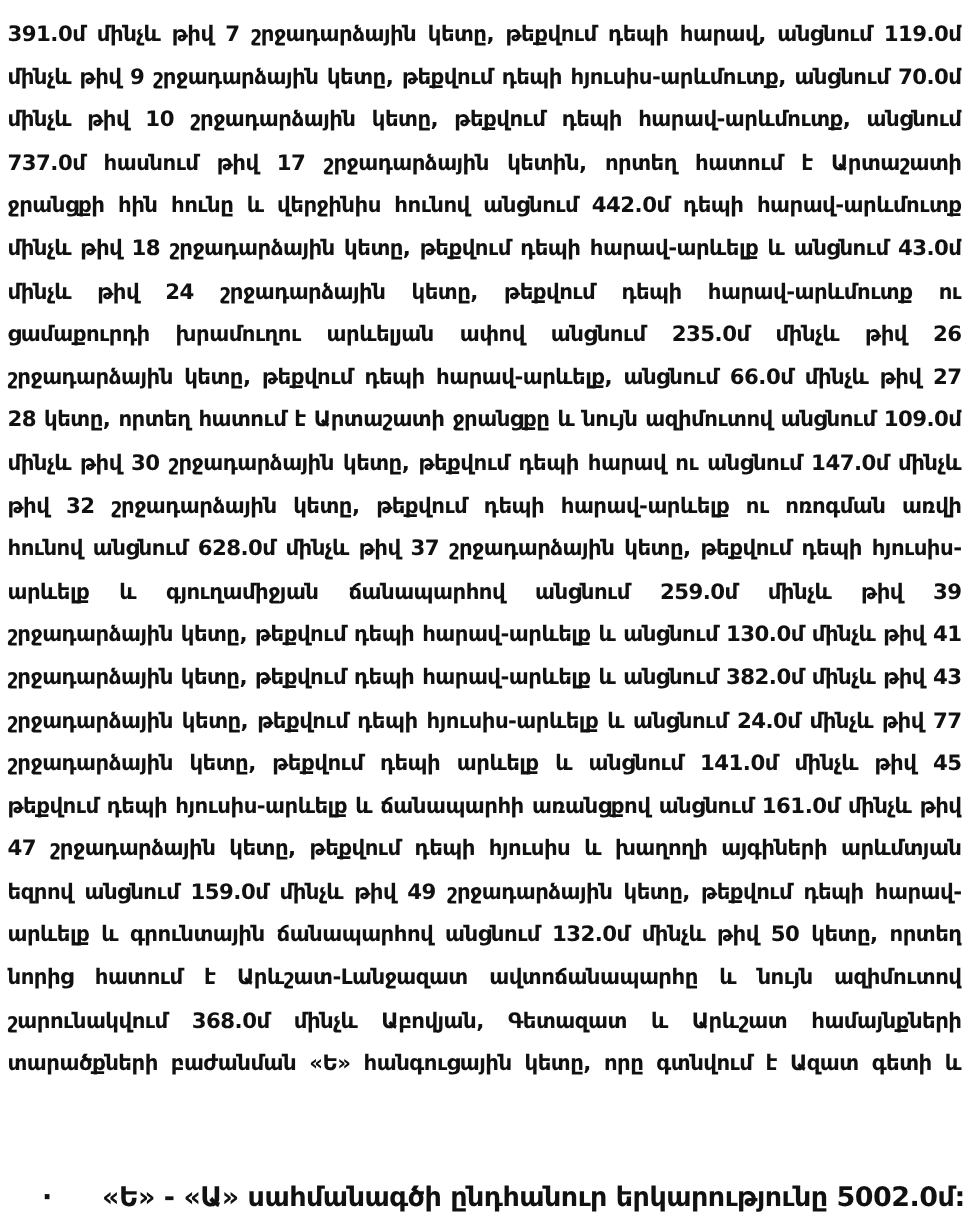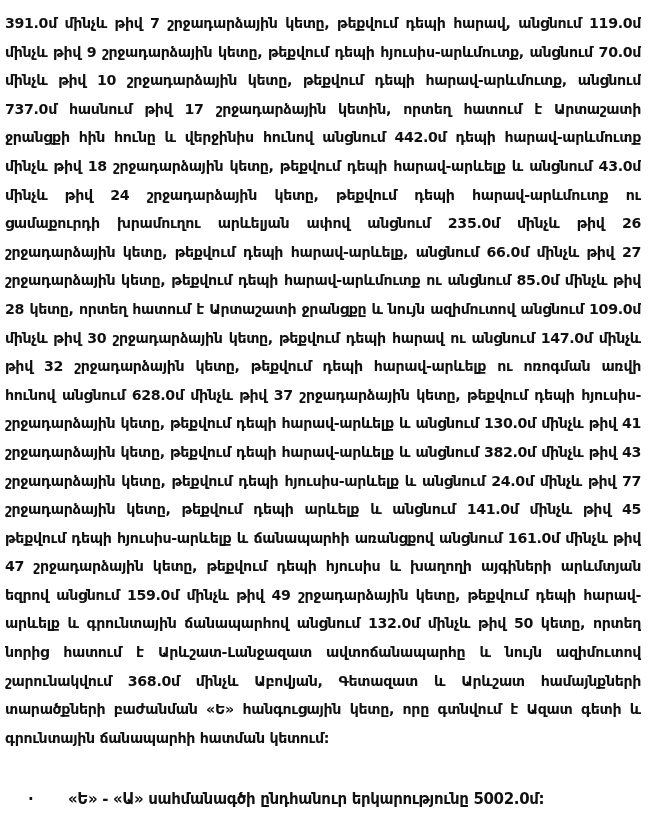--- a/index.html
+++ b/index.html
@@ -20,54 +20,53 @@
     font-weight: bold;
     white-space: nowrap;
     text-align: justify;
     text-align-last: justify;
     letter-spacing: -0.35px;
     overflow: hidden;
   }
   .line.last { text-align-last: left; }
   .summary {
     position: absolute; left: 28px; top: 785px; width: 600px;
-    font-size: 15px; font-weight: bold; line-height: 28px;
+    font-size: 18px; font-weight: bold; line-height: 28px;
     white-space: nowrap; letter-spacing: -0.35px;
   }
   .bullet { display: inline-block; width: 40px; font-weight: bold; }
 </style>
 </head>
 <body>
 
 <div class="page">
   <div class="para">
     <span class="line">391.0մ մինչև թիվ 7 շրջադարձային կետը, թեքվում դեպի հարավ, անցնում 119.0մ</span>
     <span class="line">մինչև թիվ 9 շրջադարձային կետը, թեքվում դեպի հյուսիս-արևմուտք, անցնում 70.0մ</span>
     <span class="line">մինչև թիվ 10 շրջադարձային կետը, թեքվում դեպի հարավ-արևմուտք, անցնում</span>
     <span class="line">737.0մ հասնում թիվ 17 շրջադարձային կետին, որտեղ հատում է Արտաշատի</span>
     <span class="line">ջրանցքի հին հունը և վերջինիս հունով անցնում 442.0մ դեպի հարավ-արևմուտք</span>
     <span class="line">մինչև թիվ 18 շրջադարձային կետը, թեքվում դեպի հարավ-արևելք և անցնում 43.0մ</span>
     <span class="line">մինչև թիվ 24 շրջադարձային կետը, թեքվում դեպի հարավ-արևմուտք ու</span>
     <span class="line">ցամաքուրդի խրամուղու արևելյան ափով անցնում 235.0մ մինչև թիվ 26</span>
     <span class="line">շրջադարձային կետը, թեքվում դեպի հարավ-արևելք, անցնում 66.0մ մինչև թիվ 27</span>
-    <span class="line">շրջադարձային կետը, թեքվում դեպի հարավ-արևմուտք ու անցնում 85.0մ մինչև թիվ</span>
     <span class="line">28 կետը, որտեղ հատում է Արտաշատի ջրանցքը և նույն ազիմուտով անցնում 109.0մ</span>
     <span class="line">մինչև թիվ 30 շրջադարձային կետը, թեքվում դեպի հարավ ու անցնում 147.0մ մինչև</span>
     <span class="line">թիվ 32 շրջադարձային կետը, թեքվում դեպի հարավ-արևելք ու ոռոգման առվի</span>
     <span class="line">հունով անցնում 628.0մ մինչև թիվ 37 շրջադարձային կետը, թեքվում դեպի հյուսիս-</span>
+    <span class="line">արևելք և գյուղամիջյան ճանապարհով անցնում 259.0մ մինչև թիվ 39</span>
     <span class="line">շրջադարձային կետը, թեքվում դեպի հարավ-արևելք և անցնում 130.0մ մինչև թիվ 41</span>
     <span class="line">շրջադարձային կետը, թեքվում դեպի հարավ-արևելք և անցնում 382.0մ մինչև թիվ 43</span>
     <span class="line">շրջադարձային կետը, թեքվում դեպի հյուսիս-արևելք և անցնում 24.0մ մինչև թիվ 77</span>
     <span class="line">շրջադարձային կետը, թեքվում դեպի արևելք և անցնում 141.0մ մինչև թիվ 45</span>
     <span class="line">թեքվում դեպի հյուսիս-արևելք և ճանապարհի առանցքով անցնում 161.0մ մինչև թիվ</span>
     <span class="line">47 շրջադարձային կետը, թեքվում դեպի հյուսիս և խաղողի այգիների արևմտյան</span>
     <span class="line">եզրով անցնում 159.0մ մինչև թիվ 49 շրջադարձային կետը, թեքվում դեպի հարավ-</span>
     <span class="line">արևելք և գրունտային ճանապարհով անցնում 132.0մ մինչև թիվ 50 կետը, որտեղ</span>
     <span class="line">նորից հատում է Արևշատ-Լանջազատ ավտոճանապարհը և նույն ազիմուտով</span>
     <span class="line">շարունակվում 368.0մ մինչև Աբովյան, Գետազատ և Արևշատ համայնքների</span>
     <span class="line">տարածքների բաժանման «Ե» հանգուցային կետը, որը գտնվում է Ազատ գետի և</span>
-    <span class="line last">գրունտային ճանապարհի հատման կետում:</span>
   </div>
 
   <div class="summary">
     <span class="bullet">·</span><span>«Ե» - «Ա» սահմանագծի ընդհանուր երկարությունը 5002.0մ:</span>
   </div>
 </div>
 
 </body></html>

